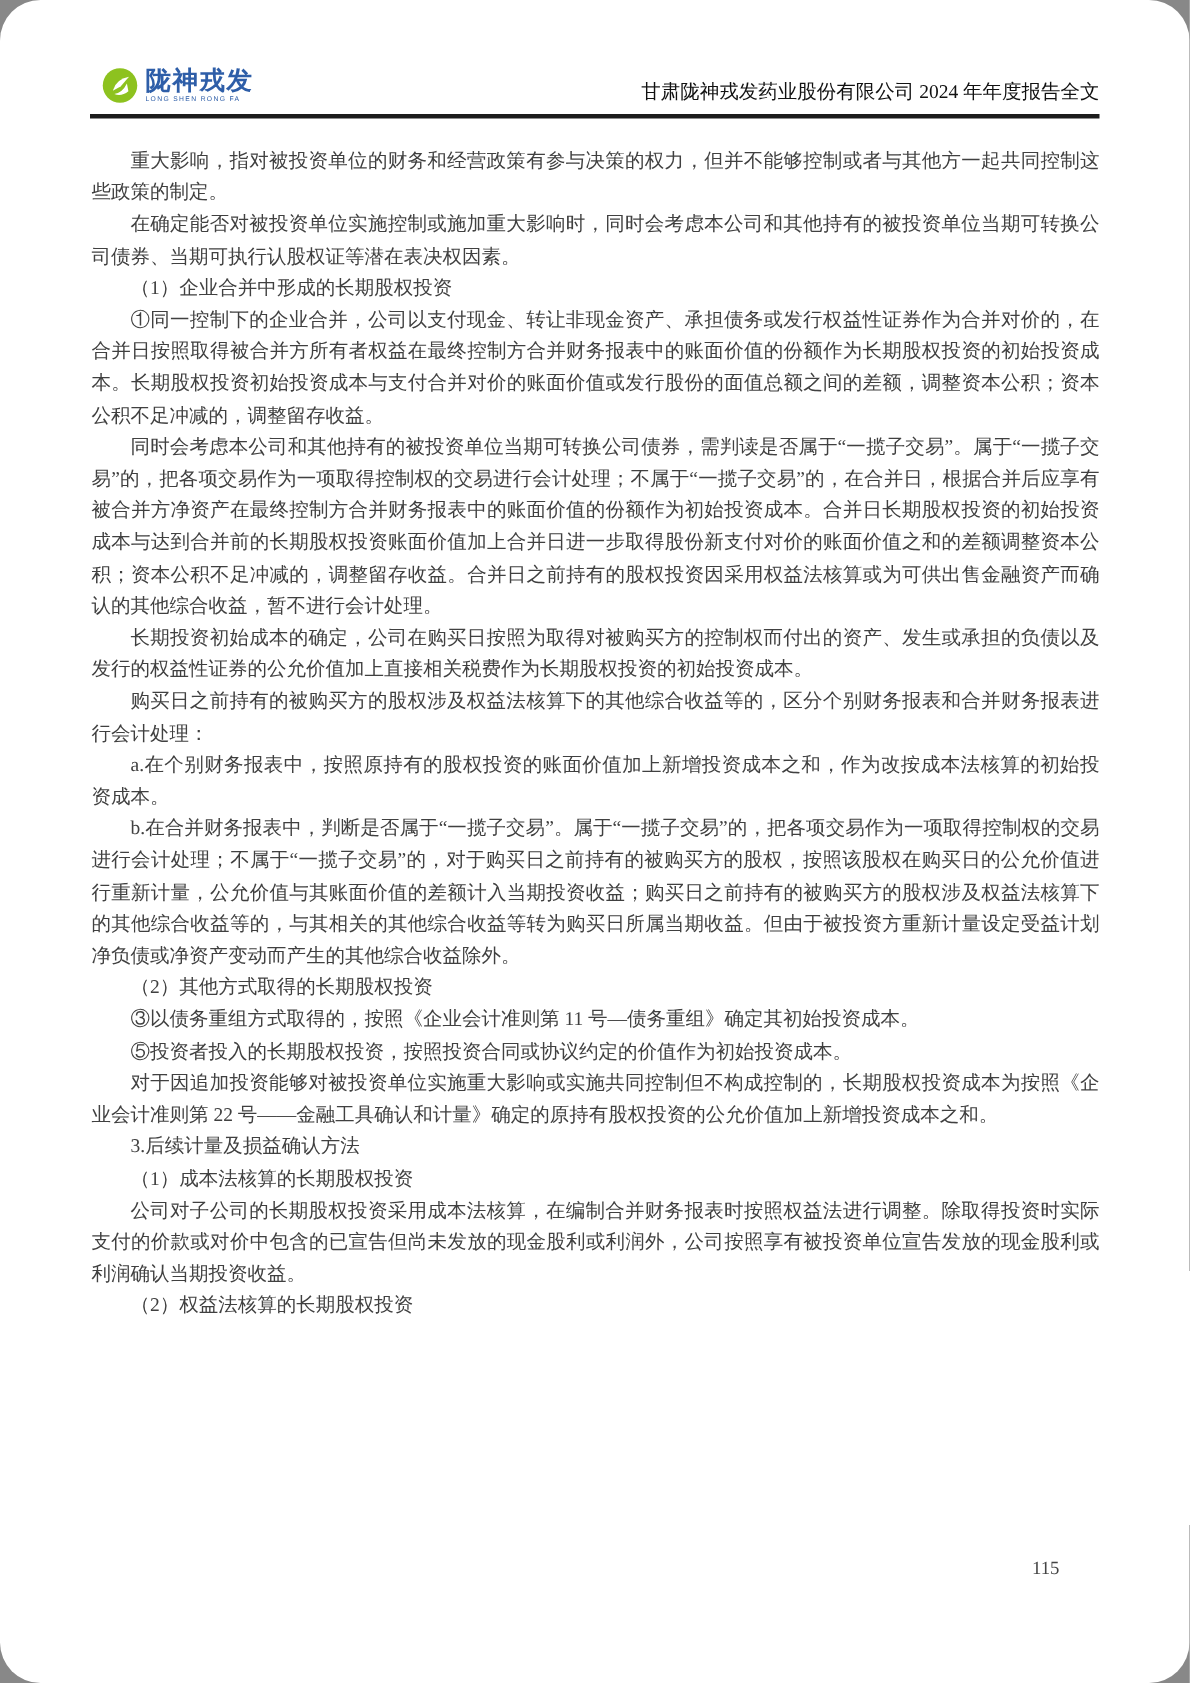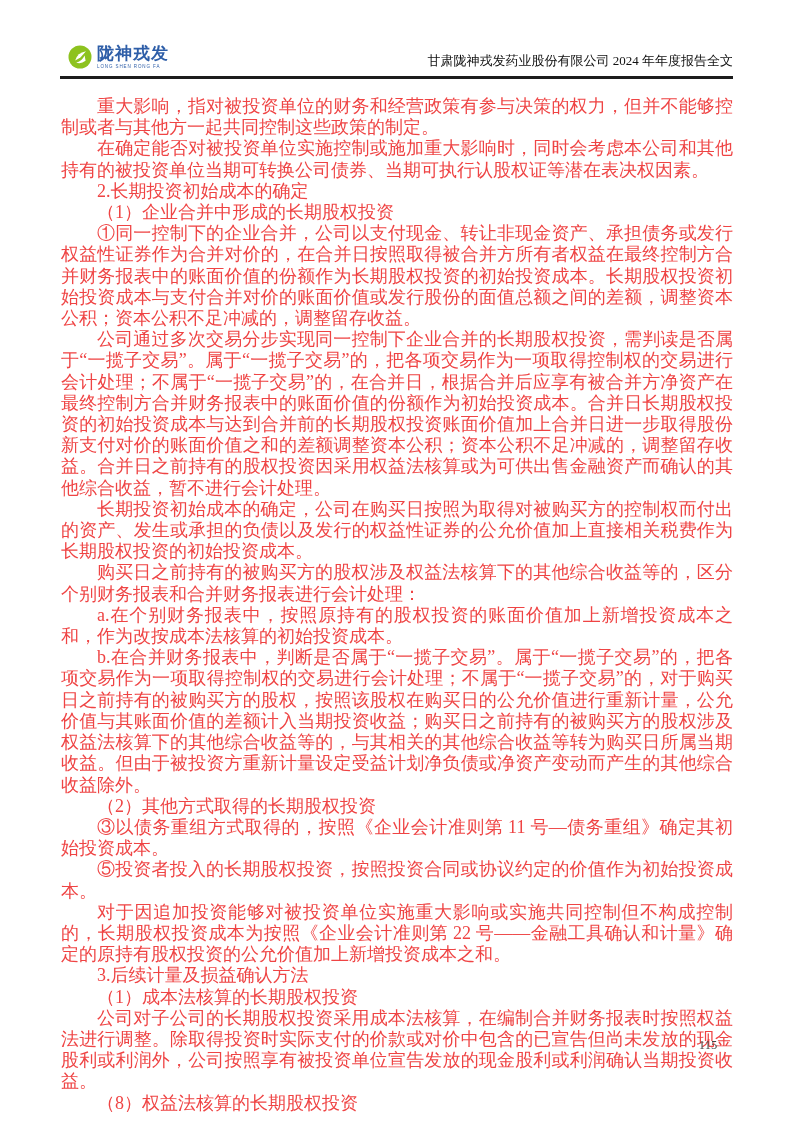--- a/index.html
+++ b/index.html
@@ -4,20 +4,21 @@
 <style>
   html,body { margin:0; padding:0; background:#888; }
   .page {
     position:relative;
     width:793px; height:1122px;
     margin:0 auto;
     background:#ffffff;
     font-family:"Liberation Serif", serif;
     color:#1a1a1a;
     overflow:hidden;
+    border-radius:27px;
   }
   
   .header { position:absolute; top:0; left:60px; width:673px; height:78px; }
   .logo { position:absolute; left:8px; top:45px; display:flex; align-items:flex-start; }
   .logo-icon { width:24px; height:24px; flex:0 0 auto; }
   .logo-text { margin-left:5px; display:flex; flex-direction:column; }
   .logo-cn {
     font-family:"Liberation Sans", sans-serif;
     font-weight:bold; font-size:17px; line-height:18px;
     letter-spacing:1px; color:#2e5ea8; white-space:nowrap;
@@ -35,28 +36,28 @@
   .header-rule {
     position:absolute; left:0; top:76px; width:673px; height:2.5px;
     background:#1c1c1c;
   }
   
   .content { position:absolute; top:96px; left:61px; width:672px; }
   .content p {
     margin:0; padding:0;
     text-indent:2em;
     text-align:justify;
-    font-size:18px;
+    font-size:13px;
     line-height:21.2px;
-    color:#ef4444;
+    color:#404040;
   }
   
   .page-number {
     position:absolute; top:1038px; left:688px; width:40px;
-    font-size:12.5px; color:#444; text-align:center;
+    font-size:12.5px; color:#444; text-align:left;
   }
 </style>
 </head>
 <body>
 
 <div class="page">
 
   <div class="header">
     <div class="logo">
       <svg class="logo-icon" viewBox="0 0 24 24" aria-hidden="true">
@@ -69,33 +70,32 @@
         <span class="logo-en">LONG SHEN RONG FA</span>
       </div>
     </div>
     <div class="header-title">甘肃陇神戎发药业股份有限公司 2024 年年度报告全文</div>
     <div class="header-rule"></div>
   </div>
 
   <div class="content">
     <p>重大影响，指对被投资单位的财务和经营政策有参与决策的权力，但并不能够控制或者与其他方一起共同控制这些政策的制定。</p>
     <p>在确定能否对被投资单位实施控制或施加重大影响时，同时会考虑本公司和其他持有的被投资单位当期可转换公司债券、当期可执行认股权证等潜在表决权因素。</p>
-    <p>2.长期投资初始成本的确定</p>
     <p>（1）企业合并中形成的长期股权投资</p>
     <p>①同一控制下的企业合并，公司以支付现金、转让非现金资产、承担债务或发行权益性证券作为合并对价的，在合并日按照取得被合并方所有者权益在最终控制方合并财务报表中的账面价值的份额作为长期股权投资的初始投资成本。长期股权投资初始投资成本与支付合并对价的账面价值或发行股份的面值总额之间的差额，调整资本公积；资本公积不足冲减的，调整留存收益。</p>
-    <p>公司通过多次交易分步实现同一控制下企业合并的长期股权投资，需判读是否属于“一揽子交易”。属于“一揽子交易”的，把各项交易作为一项取得控制权的交易进行会计处理；不属于“一揽子交易”的，在合并日，根据合并后应享有被合并方净资产在最终控制方合并财务报表中的账面价值的份额作为初始投资成本。合并日长期股权投资的初始投资成本与达到合并前的长期股权投资账面价值加上合并日进一步取得股份新支付对价的账面价值之和的差额调整资本公积；资本公积不足冲减的，调整留存收益。合并日之前持有的股权投资因采用权益法核算或为可供出售金融资产而确认的其他综合收益，暂不进行会计处理。</p>
+    <p>同时会考虑本公司和其他持有的被投资单位当期可转换公司债券，需判读是否属于“一揽子交易”。属于“一揽子交易”的，把各项交易作为一项取得控制权的交易进行会计处理；不属于“一揽子交易”的，在合并日，根据合并后应享有被合并方净资产在最终控制方合并财务报表中的账面价值的份额作为初始投资成本。合并日长期股权投资的初始投资成本与达到合并前的长期股权投资账面价值加上合并日进一步取得股份新支付对价的账面价值之和的差额调整资本公积；资本公积不足冲减的，调整留存收益。合并日之前持有的股权投资因采用权益法核算或为可供出售金融资产而确认的其他综合收益，暂不进行会计处理。</p>
     <p>长期投资初始成本的确定，公司在购买日按照为取得对被购买方的控制权而付出的资产、发生或承担的负债以及发行的权益性证券的公允价值加上直接相关税费作为长期股权投资的初始投资成本。</p>
     <p>购买日之前持有的被购买方的股权涉及权益法核算下的其他综合收益等的，区分个别财务报表和合并财务报表进行会计处理：</p>
     <p>a.在个别财务报表中，按照原持有的股权投资的账面价值加上新增投资成本之和，作为改按成本法核算的初始投资成本。</p>
     <p>b.在合并财务报表中，判断是否属于“一揽子交易”。属于“一揽子交易”的，把各项交易作为一项取得控制权的交易进行会计处理；不属于“一揽子交易”的，对于购买日之前持有的被购买方的股权，按照该股权在购买日的公允价值进行重新计量，公允价值与其账面价值的差额计入当期投资收益；购买日之前持有的被购买方的股权涉及权益法核算下的其他综合收益等的，与其相关的其他综合收益等转为购买日所属当期收益。但由于被投资方重新计量设定受益计划净负债或净资产变动而产生的其他综合收益除外。</p>
     <p>（2）其他方式取得的长期股权投资</p>
     <p>③以债务重组方式取得的，按照《企业会计准则第 11 号—债务重组》确定其初始投资成本。</p>
     <p>⑤投资者投入的长期股权投资，按照投资合同或协议约定的价值作为初始投资成本。</p>
     <p>对于因追加投资能够对被投资单位实施重大影响或实施共同控制但不构成控制的，长期股权投资成本为按照《企业会计准则第 22 号——金融工具确认和计量》确定的原持有股权投资的公允价值加上新增投资成本之和。</p>
     <p>3.后续计量及损益确认方法</p>
     <p>（1）成本法核算的长期股权投资</p>
     <p>公司对子公司的长期股权投资采用成本法核算，在编制合并财务报表时按照权益法进行调整。除取得投资时实际支付的价款或对价中包含的已宣告但尚未发放的现金股利或利润外，公司按照享有被投资单位宣告发放的现金股利或利润确认当期投资收益。</p>
-    <p>（8）权益法核算的长期股权投资</p>
+    <p>（2）权益法核算的长期股权投资</p>
   </div>
 
   <div class="page-number">115</div>
 
 </div>
 
 </body></html>

